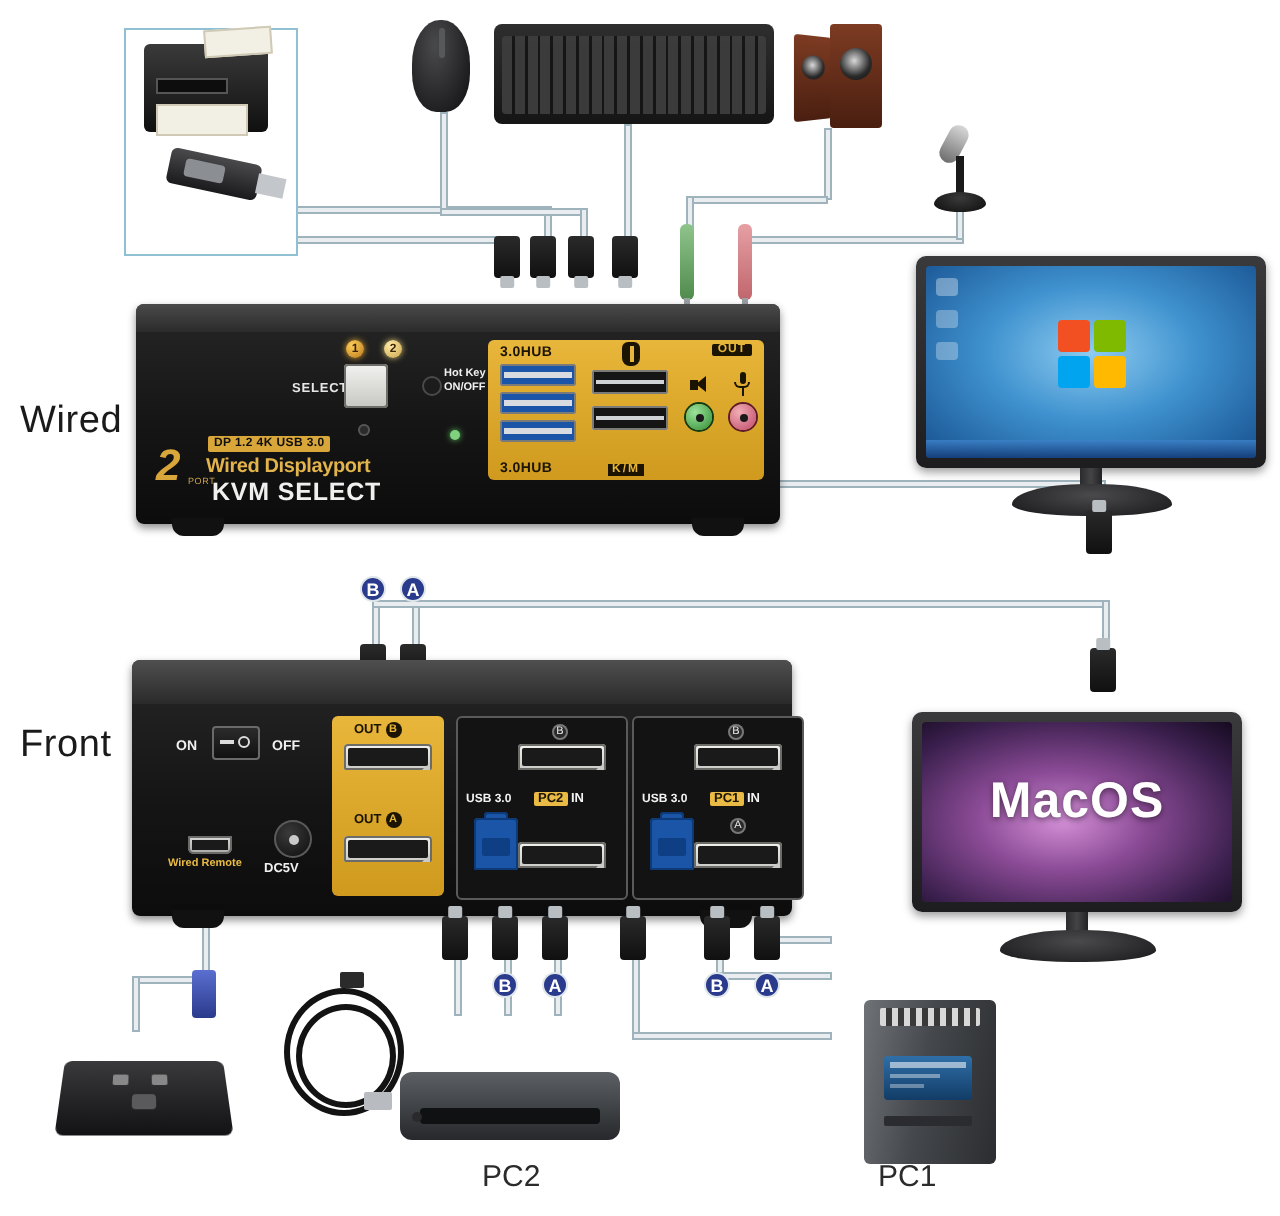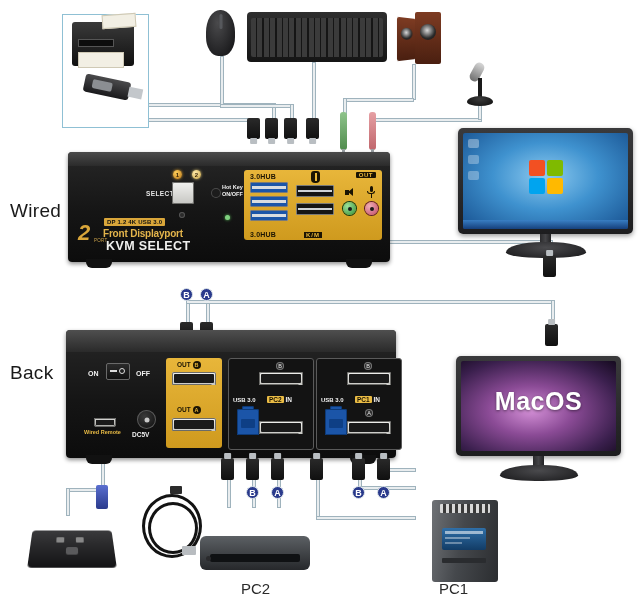--- a/index.html
+++ b/index.html
@@ -180,21 +180,21 @@
 <div class="cable v abs" style="left:358px;top:456px;height:32px;"></div>
 <div class="cable h abs" style="left:358px;top:486px;width:58px;"></div>
 <div class="cable v abs" style="left:383px;top:456px;height:14px;"></div>
 <div class="cable h abs" style="left:383px;top:468px;width:33px;"></div>
 
 <div class="cable v abs" style="left:101px;top:456px;height:34px;"></div>
 <div class="cable h abs" style="left:66px;top:488px;width:37px;"></div>
 <div class="cable v abs" style="left:66px;top:488px;height:28px;"></div>
 
 <div class="abs side-label" style="left:10px;top:200px;">Wired</div>
-<div class="abs side-label" style="left:10px;top:362px;">Back</div>
+<div class="abs side-label" style="left:10px;top:362px;">Front</div>
 
 <div class="abs pbox" style="left:62px;top:14px;width:85px;height:112px;"></div>
 <div class="abs printer" style="left:72px;top:22px;width:62px;height:44px;">
   <div class="paper abs" style="left:30px;top:-8px;width:32px;height:12px;transform:rotate(-4deg);"></div>
   <div class="abs" style="left:6px;top:17px;width:34px;height:6px;background:#0d0d0d;border:1px solid #555;"></div>
   <div class="paper abs" style="left:6px;top:30px;width:44px;height:14px;"></div>
 </div>
 <div class="abs stick" style="left:84px;top:78px;width:46px;height:18px;transform:rotate(12deg);">
   <div class="abs" style="left:8px;top:4px;width:20px;height:9px;background:#8b8e92;border-radius:2px;"></div>
   <div class="abs" style="right:-13px;top:4px;width:14px;height:10px;background:#c3c7cb;"></div>
@@ -230,21 +230,21 @@
 
 <div class="chassis" style="left:68px;top:152px;width:322px;height:110px;">
   <div class="chassis-top"></div>
   <div class="foot" style="left:18px;"></div>
   <div class="foot" style="right:18px;"></div>
 
   <div class="abs" style="left:10px;top:66px;width:130px;height:36px;">
     <div class="abs" style="left:0;top:2px;font-size:22px;font-weight:bold;color:#d9a63a;font-style:italic;">2</div>
     <div class="abs" style="left:16px;top:20px;font-size:4.5px;color:#caa24a;letter-spacing:.3px;">PORT</div>
     <div class="abs" style="left:26px;top:0px;font-size:6px;font-weight:bold;color:#0f0f0f;background:#d9a63a;padding:1px 3px;border-radius:1px;letter-spacing:.2px;">DP 1.2  4K  USB 3.0</div>
-    <div class="abs" style="left:25px;top:10px;font-size:10px;font-weight:bold;color:#e3b44b;letter-spacing:-.2px;">Front Displayport</div>
+    <div class="abs" style="left:25px;top:10px;font-size:10px;font-weight:bold;color:#e3b44b;letter-spacing:-.2px;">Wired Displayport</div>
     <div class="abs" style="left:28px;top:21px;font-size:12.5px;font-weight:bold;color:#f0f0ee;letter-spacing:.4px;">KVM SELECT</div>
   </div>
 
   <div class="abs" style="left:78px;top:38px;font-size:6.5px;font-weight:bold;color:#e6e6e6;letter-spacing:.4px;">
     <span>SELECT</span><span>▶</span>
   </div>
   <div class="abs" style="left:104px;top:30px;width:22px;height:22px;background:linear-gradient(180deg,#f2f2f0,#c6c6c2);border-radius:2px;box-shadow:inset 0 0 0 1px #6d6d6a;"></div>
   <div class="abs" style="left:105px;top:18px;width:9px;height:9px;border-radius:50%;background:radial-gradient(circle at 35% 30%,#ffcf5a,#b8761a);box-shadow:0 0 3px #e0a32e;display:flex;align-items:center;justify-content:center;font-size:6px;color:#3a2405;font-weight:bold;">1</div>
   <div class="abs" style="left:124px;top:18px;width:9px;height:9px;border-radius:50%;background:radial-gradient(circle at 35% 30%,#ffe9a8,#c9a447);box-shadow:0 0 3px #d8c076;display:flex;align-items:center;justify-content:center;font-size:6px;color:#3a2405;font-weight:bold;">2</div>
   <div class="abs" style="left:111px;top:60px;width:6px;height:6px;border-radius:50%;background:#2b2b2b;box-shadow:inset 0 0 0 1px #555;"></div>

